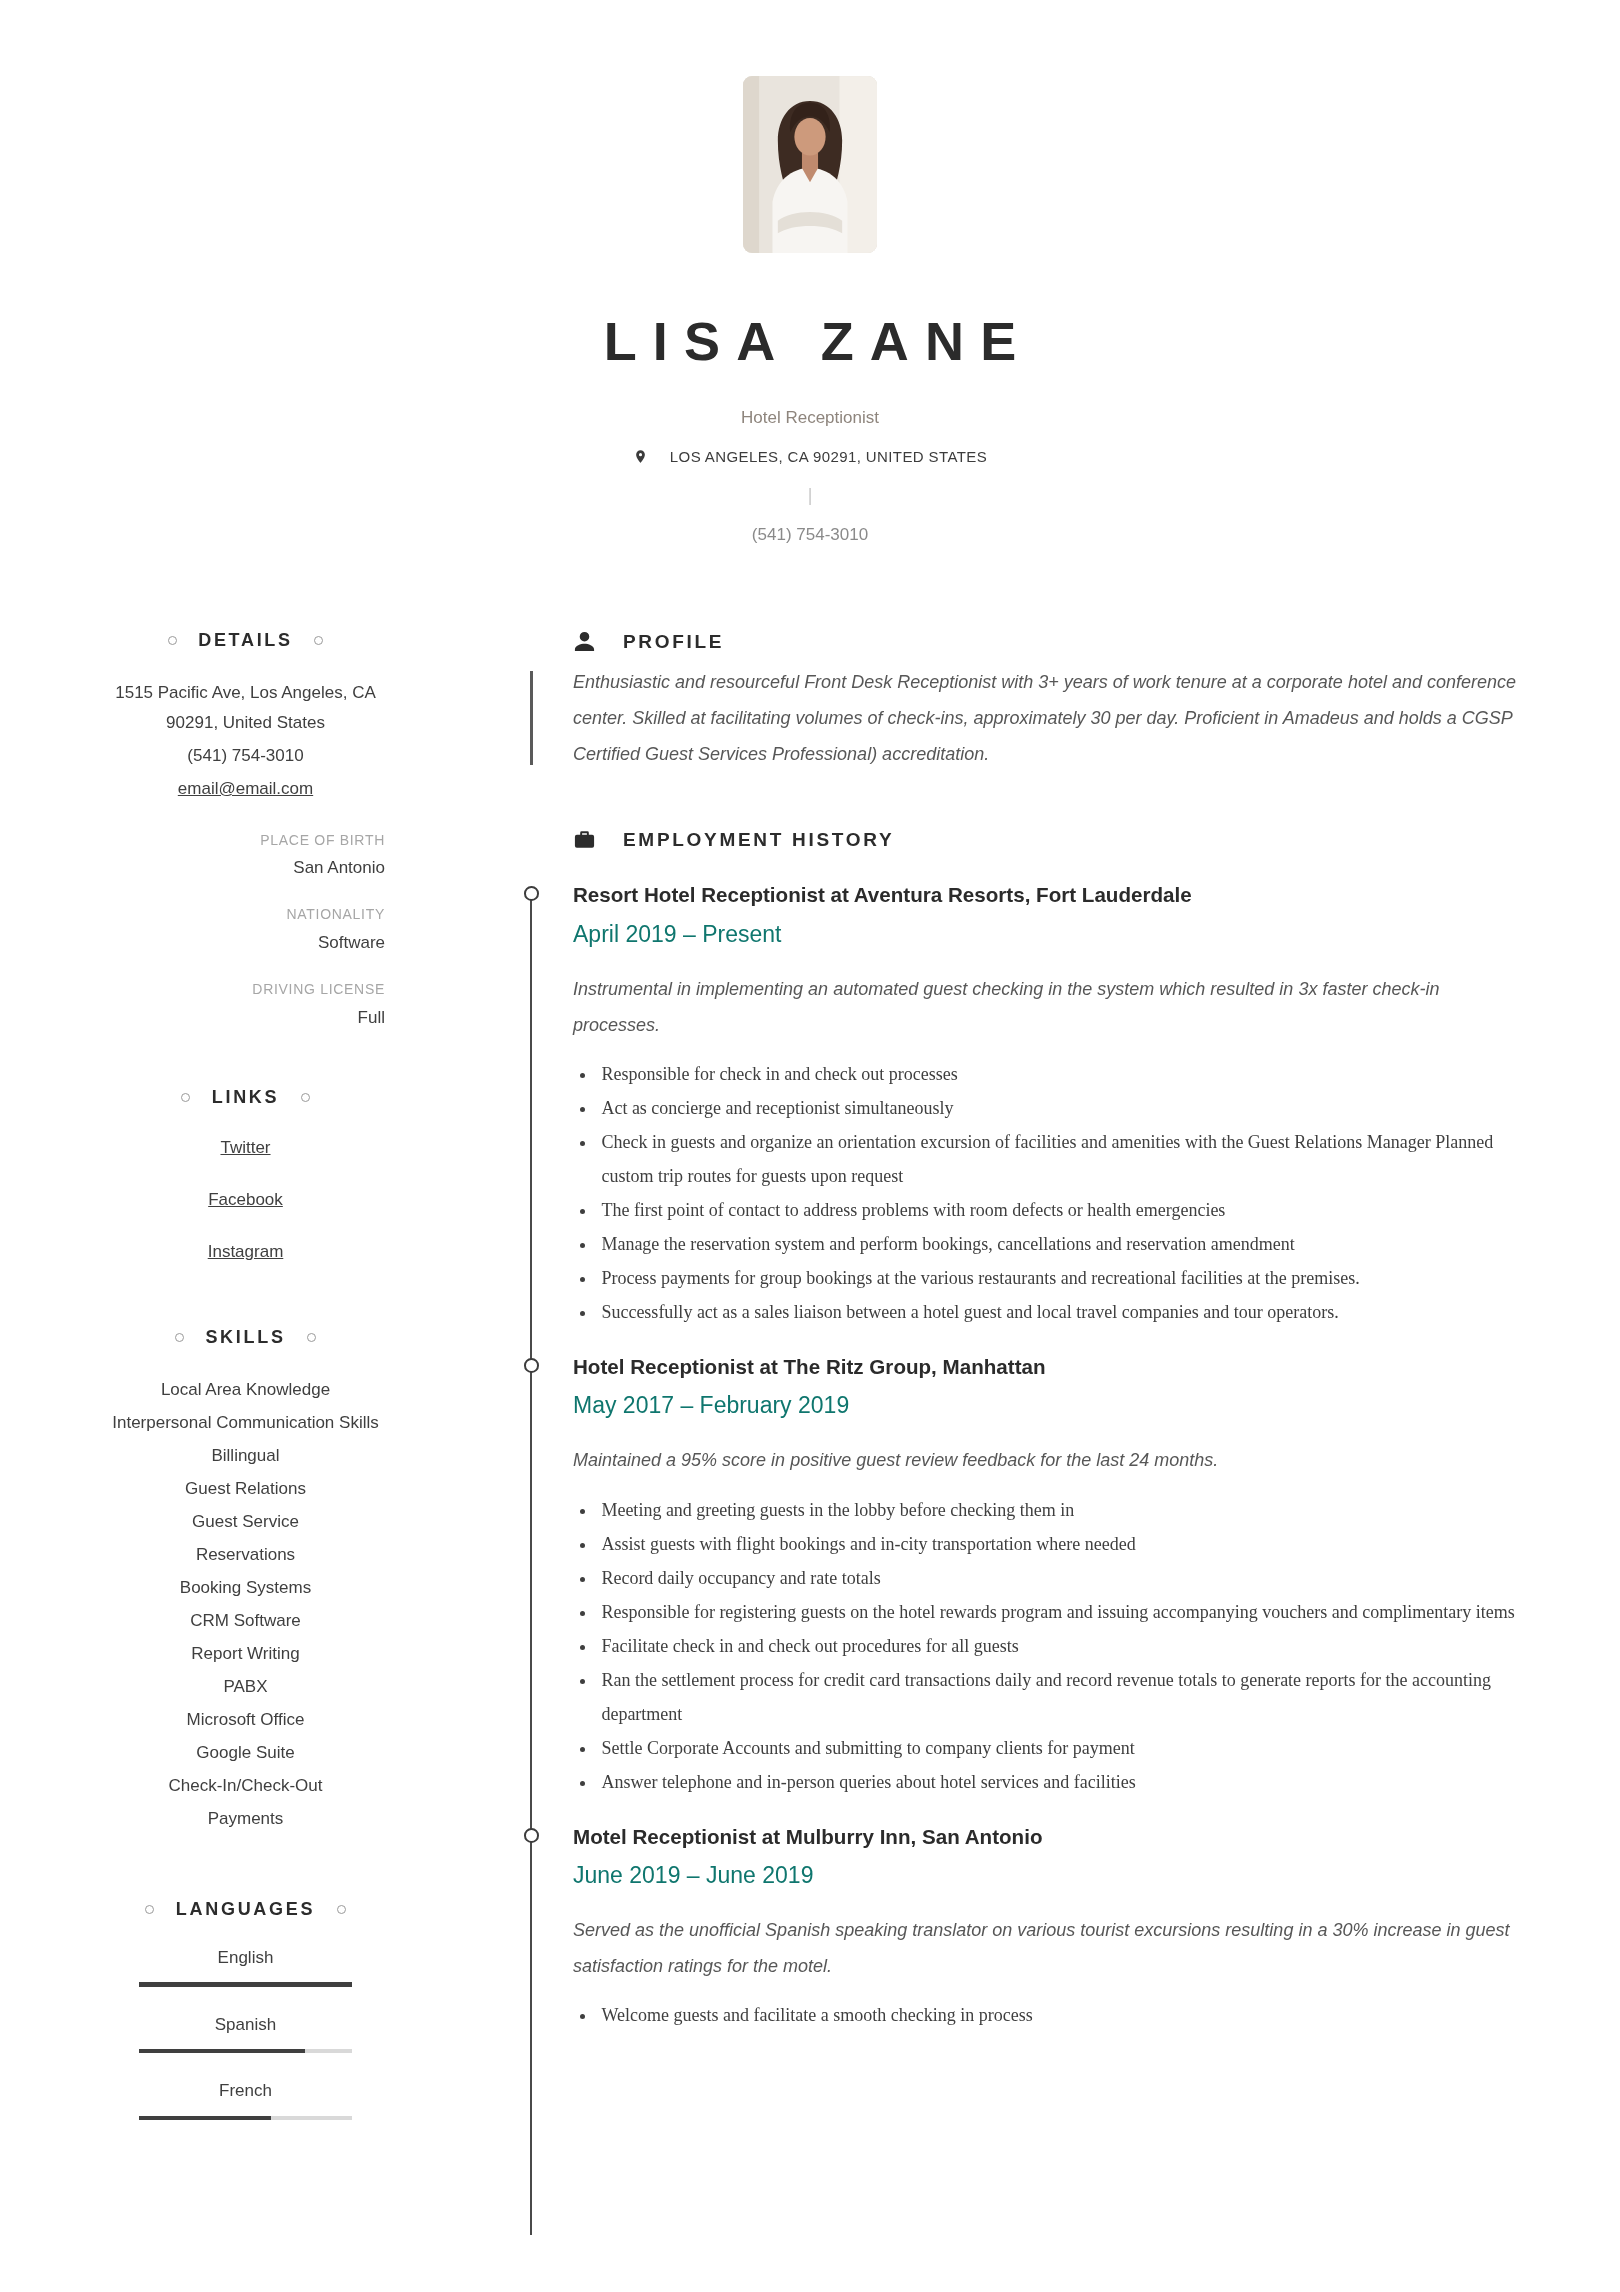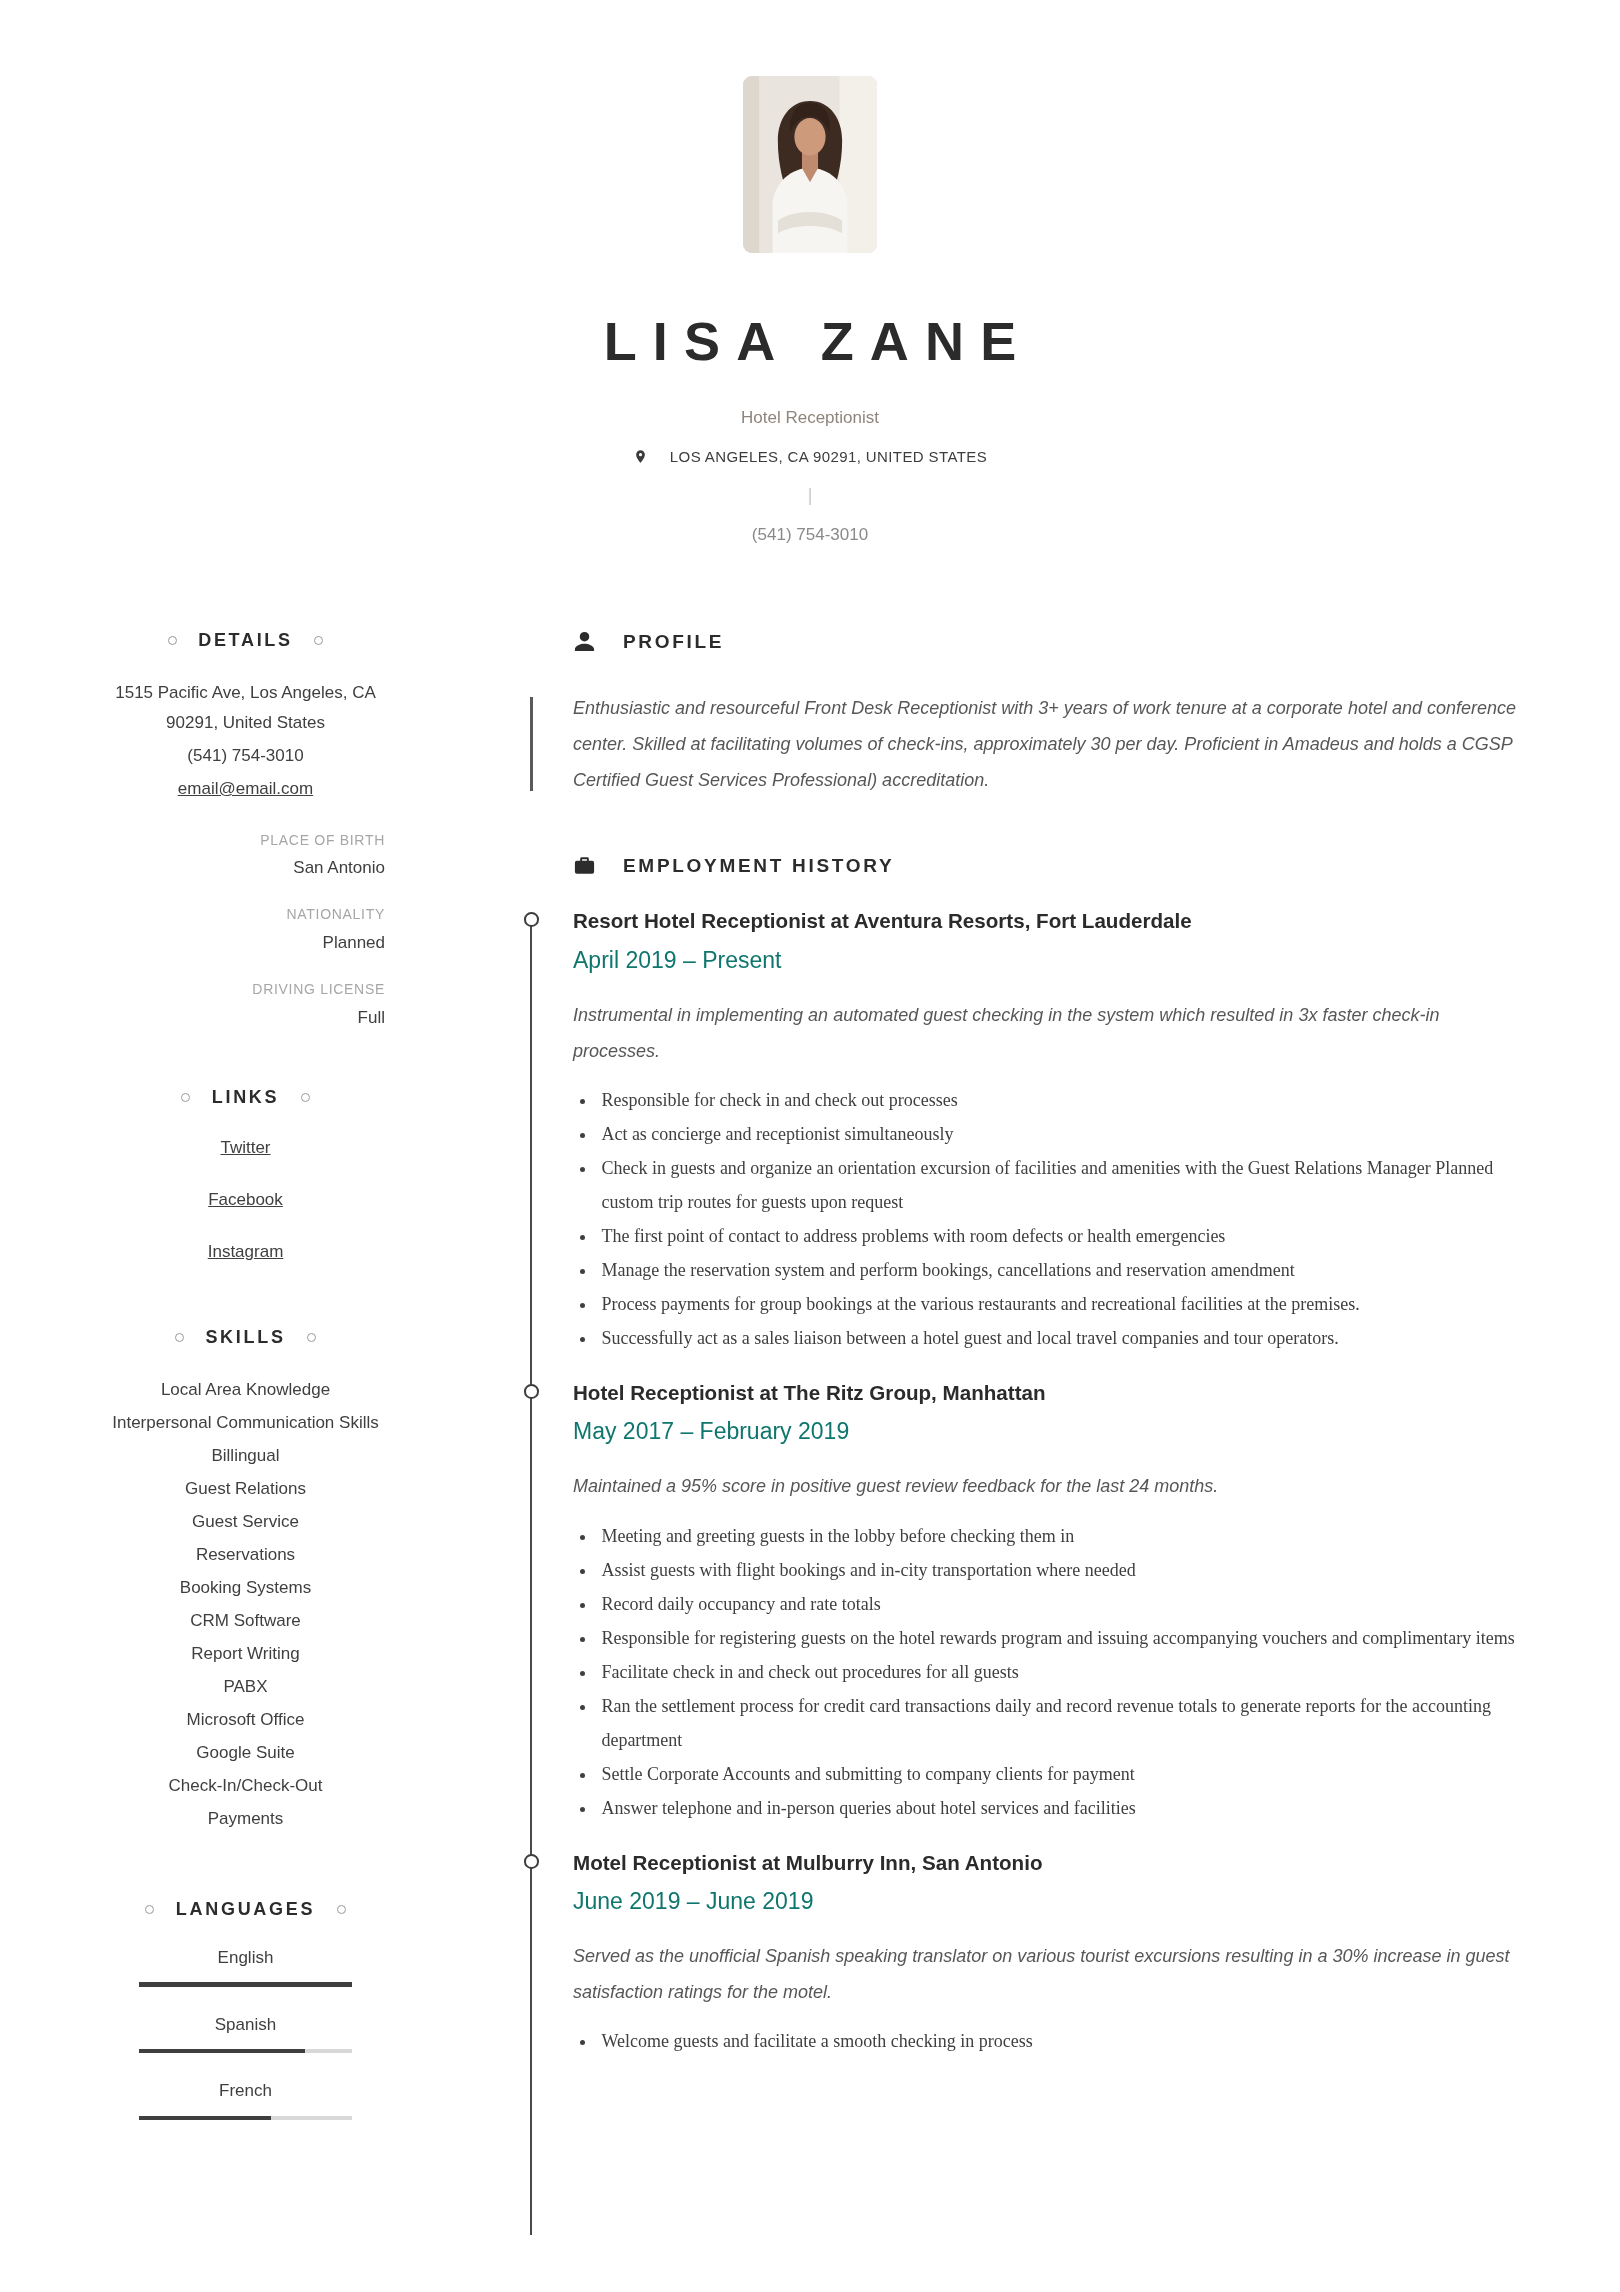--- a/index.html
+++ b/index.html
@@ -62,21 +62,21 @@
   .bar-fill { position: absolute; left: 0; top: 0; bottom: 0; background: #3f3f3f; }
 
   
   .main { flex: 1; margin-left: 188px; margin-right: 97px; position: relative; }
   .sec-head { display: flex; align-items: center; gap: 27px; }
   .sec-head .sec-icon svg { width: 23px; height: 23px; fill: #2c2c2c; display: block; }
   .sec-head h2 { margin: 0; font-size: 19px; font-weight: 700; letter-spacing: 2.7px; color: #2c2c2c; }
 
   .prose { margin: 0; font-style: italic; font-size: 18px; line-height: 36px; color: #575757; }
 
-  .quote { position: relative; margin-top: 37px; }
+  .quote { position: relative; margin-top: 11px; }
   .quote::before {
     content: ""; position: absolute; left: -43px; top: 7.2px; bottom: 7.2px;
     width: 2.7px; background: #5a5a5a;
   }
 
   .emp-sec { margin-top: 56px; }
   .jobs { position: relative; margin-top: 30px; }
   .rail { position: absolute; left: -43px; top: 9px; width: 1.8px; height: 1612px; background: #4a4a4a; }
   .job { position: relative; }
   .job + .job { margin-top: 24px; }
@@ -140,21 +140,21 @@
         <p class="addr">1515 Pacific Ave, Los Angeles, CA 90291, United States</p>
         <p class="side-line">(541) 754-3010</p>
         <p class="side-line"><a class="side-link">email@email.com</a></p>
 
         <div class="field">
           <div class="f-label">PLACE OF BIRTH</div>
           <div class="f-value">San Antonio</div>
         </div>
         <div class="field">
           <div class="f-label">NATIONALITY</div>
-          <div class="f-value">Planned</div>
+          <div class="f-value">Software</div>
         </div>
         <div class="field">
           <div class="f-label">DRIVING LICENSE</div>
           <div class="f-value">Full</div>
         </div>
       </section>
 
       <section class="side-sec-links">
         <h2 class="side-h">
           <span class="ring"></span>

